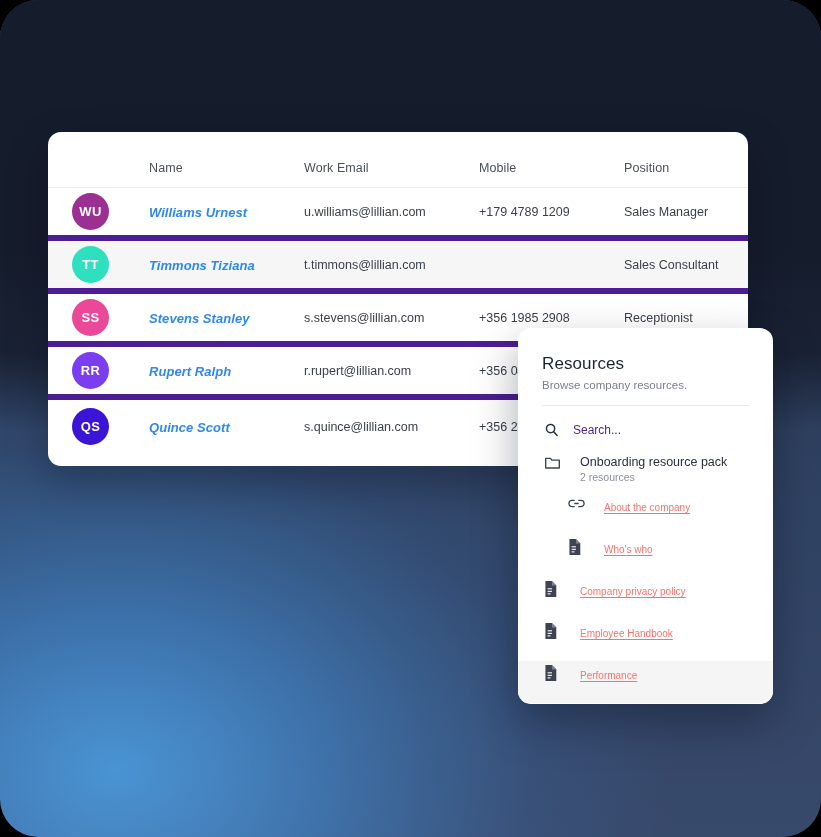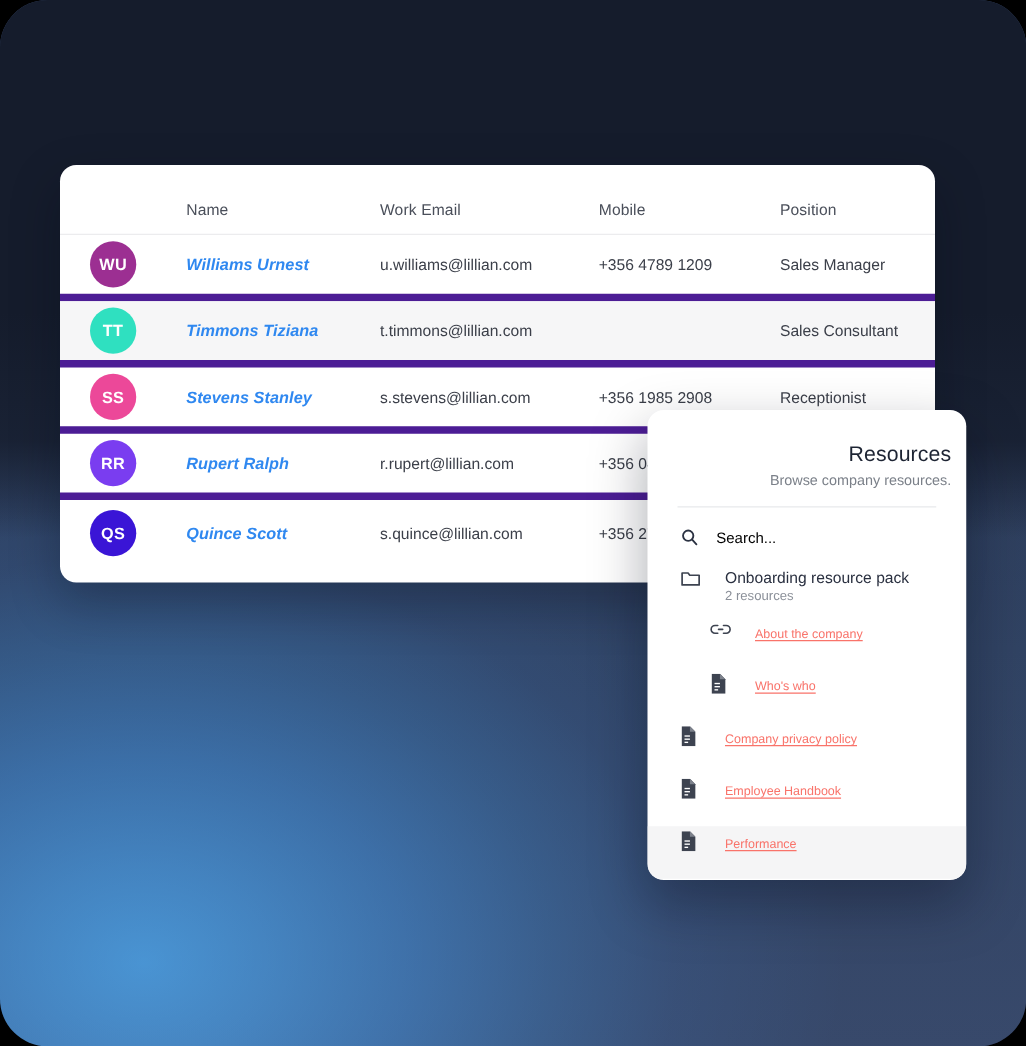--- a/index.html
+++ b/index.html
@@ -110,21 +110,21 @@
     position: absolute;
     left: 518px;
     top: 328px;
     width: 255px;
     height: 376px;
     background: #ffffff;
     border-radius: 13px;
     box-shadow: 0 18px 44px rgba(5,10,22,0.34);
     overflow: hidden;
   }
-  .panel-head { padding: 26px 12px 0 24px; text-align: right; }
+  .panel-head { padding: 26px 28px 0 24px; }
   .panel-title {
     font-size: 17px;
     color: #1d2433;
     font-weight: 400;
     letter-spacing: .1px;
   }
   .panel-sub {
     margin-top: 5px;
     font-size: 11.5px;
     color: #7b8089;
@@ -135,21 +135,21 @@
     background: #e8e9ec;
   }
   .search-row {
     display: flex;
     align-items: center;
     gap: 13px;
     padding: 16px 24px 12px 26px;
   }
   .search-ph {
     font-size: 12px;
-    color: #000000;
+    color: #4c1d95;
   }
 
   .res-list { padding-top: 2px; }
   .res-item {
     display: flex;
     align-items: flex-start;
     min-height: 34px;
     padding: 4px 12px 4px 26px;
   }
   .res-item.nested { padding-left: 50px; }
@@ -196,21 +196,21 @@
     </div>
     <div id="table-body">
         <div class="trow">
           <div class="col-avatar">
             <div class="avatar" style="background:#9c2f92">
               <span>WU</span>
             </div>
           </div>
           <div class="col-name cell-name"><a href="#">Williams Urnest</a></div>
           <div class="col-email cell-text">u.williams@lillian.com</div>
-          <div class="col-mobile cell-text">+356 4789 1209</div>
+          <div class="col-mobile cell-text">+179 4789 1209</div>
           <div class="col-pos cell-text">Sales Manager</div>
         </div>
         <div class="trow active">
           <div class="col-avatar">
             <div class="avatar" style="background:#2fe0c0">
               <span>TT</span>
             </div>
           </div>
           <div class="col-name cell-name"><a href="#">Timmons Tiziana</a></div>
           <div class="col-email cell-text">t.timmons@lillian.com</div>

